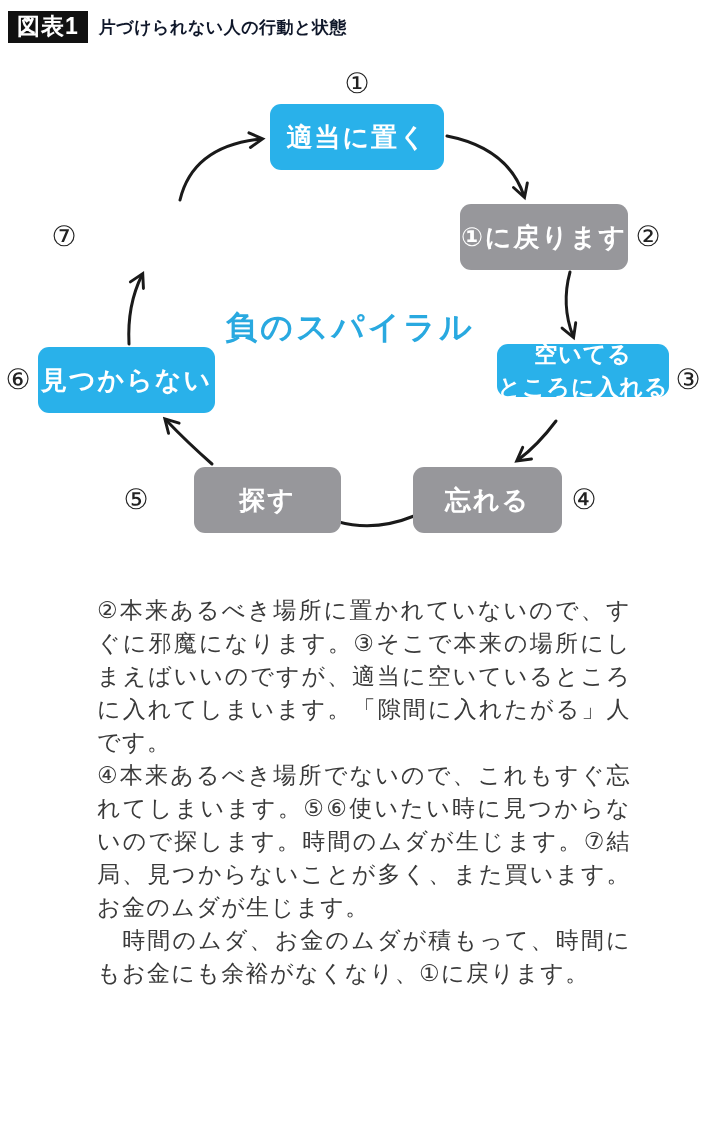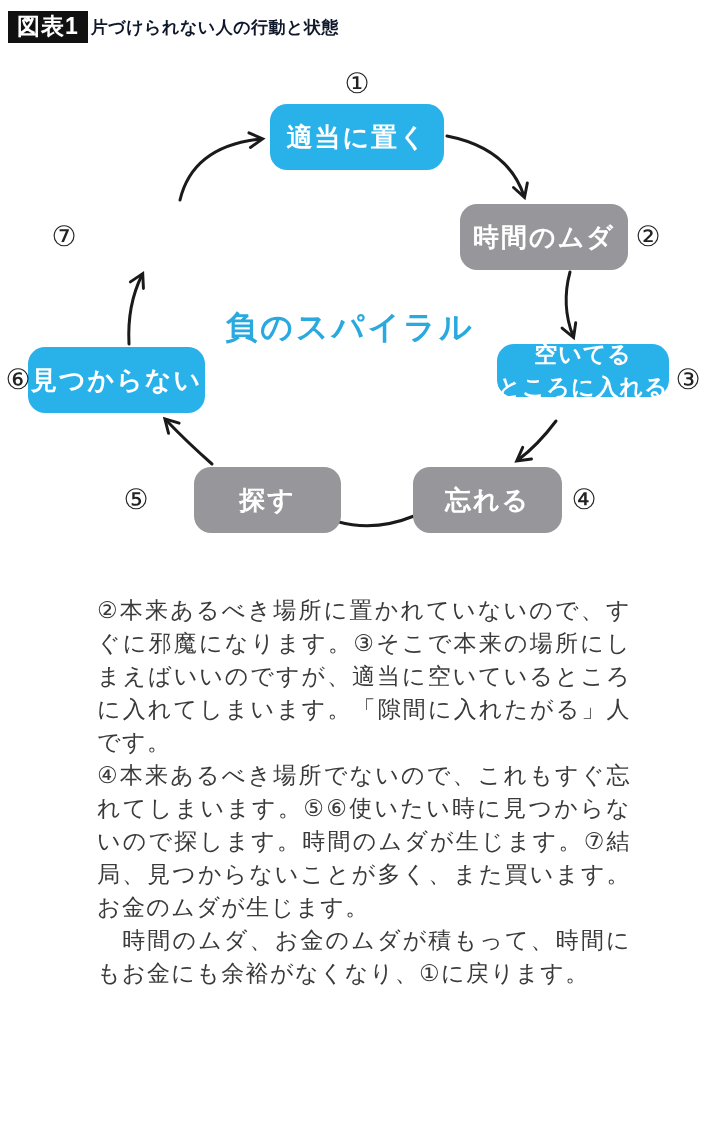--- a/index.html
+++ b/index.html
@@ -9,43 +9,43 @@
     --ink:#1A1A1A;
   }
   *{margin:0;padding:0;box-sizing:border-box;}
   html,body{background:#fff;}
   body{
     width:710px;height:1134px;position:relative;overflow:hidden;
     font-family:"Liberation Sans","DejaVu Sans",sans-serif;
     color:#222;
   }
   
-  .header{position:absolute;left:8px;top:11px;display:flex;align-items:center;gap:3px;}
+  .header{position:absolute;left:8px;top:11px;display:flex;align-items:center;gap:11px;}
   .badge{
     background:#111;color:#fff;font-weight:bold;font-size:23px;
     padding:3px 9px 4px;letter-spacing:1px;line-height:1.1;
   }
   .fig-title{font-size:17px;font-weight:bold;color:#0f172a;letter-spacing:0.5px;}
   
   .diagram{position:absolute;inset:0;}
   .arrows{position:absolute;left:0;top:0;pointer-events:none;}
   .node{
-    position:absolute;border-radius:17px;display:flex;align-items:center;justify-content:center;
+    position:absolute;border-radius:11px;display:flex;align-items:center;justify-content:center;
     color:#fff;font-weight:bold;text-align:center;
   }
   .node.blue{background:var(--node-blue);}
   .node.gray{background:var(--node-gray);}
   .node .lbl{font-size:26px;letter-spacing:2px;white-space:pre-line;line-height:1.4;}
   .node.small .lbl{font-size:23px;letter-spacing:1px;}
   .n1{left:270px;top:104px;width:174px;height:66px;}
   .n2{left:460px;top:204px;width:168px;height:66px;}
   .n3{left:497px;top:344px;width:172px;height:53px;}
   .n4{left:413px;top:467px;width:149px;height:66px;}
   .n5{left:155px;top:467px;width:147px;height:66px;margin-left:39px;}
-  .n6{left:28px;top:347px;width:177px;height:66px;}
+  .n6{left:38px;top:347px;width:177px;height:66px;}
   .n7{left:80px;top:204px;width:170px;height:66px;}
   .circ-num{
     position:absolute;font-size:28px;color:#222;width:32px;text-align:center;
     font-family:"DejaVu Sans","Liberation Sans",sans-serif;line-height:1;
   }
   .cn1{left:341px;top:70px;}
   .cn2{left:632px;top:223px;}
   .cn3{left:672px;top:366px;}
   .cn4{left:568px;top:486px;}
   .cn5{left:120px;top:486px;}
@@ -87,21 +87,21 @@
       <path d="M 212,464 Q 187,442 166,420" marker-end="url(#ah)"></path>
       <path d="M 129,344 Q 127,305 142,275" marker-end="url(#ah)"></path>
       <path d="M 180,200 Q 193,146 261,139" marker-end="url(#ah)"></path>
     </g>
   </svg>
 
   <div class="node blue n1">
     <span class="lbl">適当に置く</span>
   </div>
   <div class="node gray n2">
-    <span class="lbl">時間のムダ</span>
+    <span class="lbl">①に戻ります</span>
   </div>
   <div class="node blue small n3">
     <span class="lbl">空いてる
 ところに入れる</span>
   </div>
   <div class="node gray n4">
     <span class="lbl">忘れる</span>
   </div>
   <div class="node gray n5">
     <span class="lbl">探す</span>

